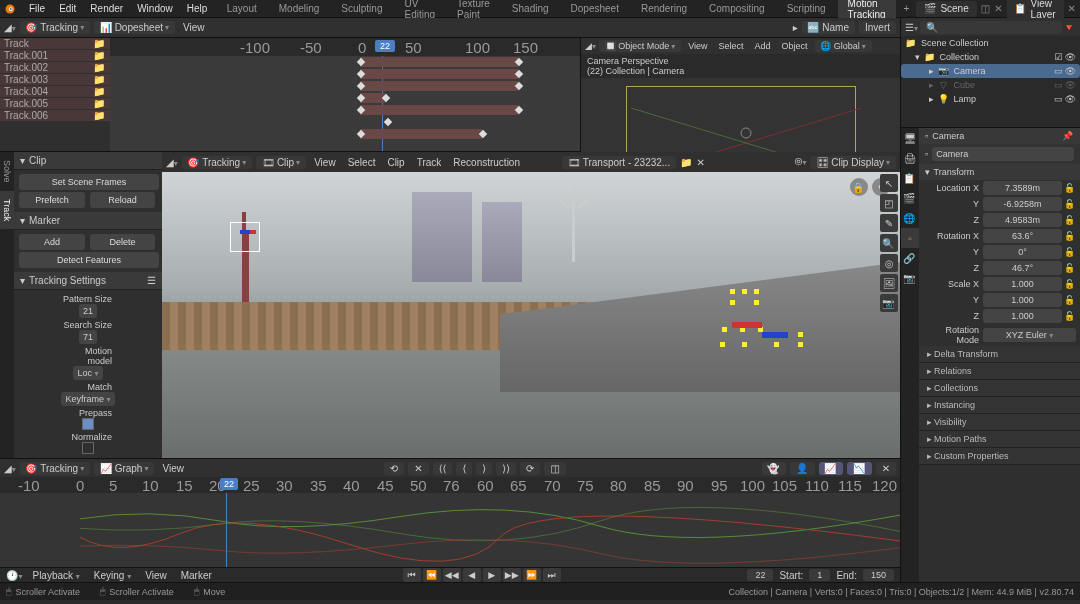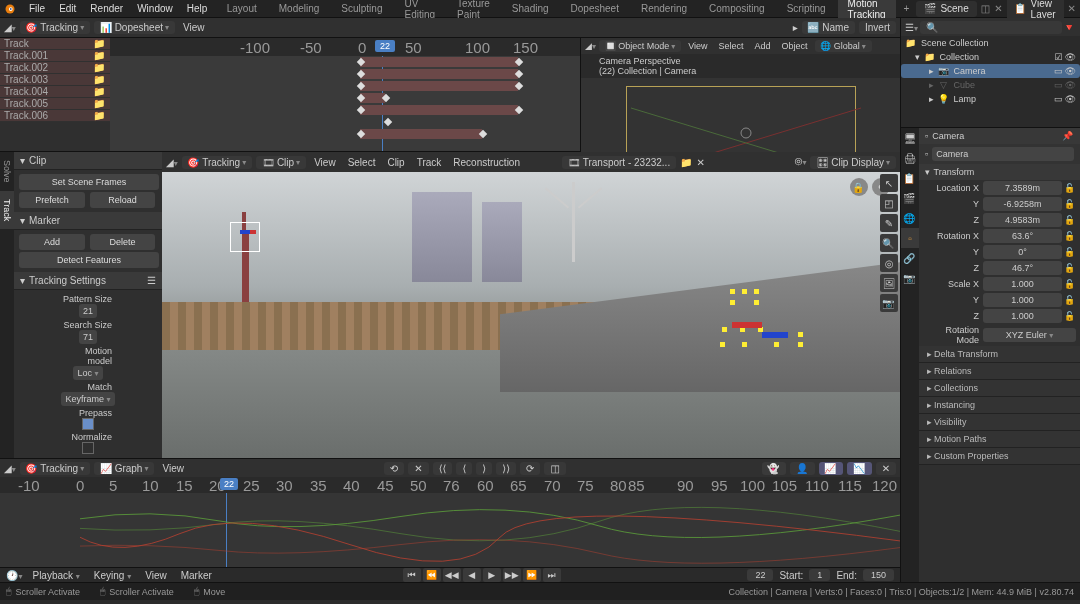--- a/index.html
+++ b/index.html
@@ -36,21 +36,21 @@
 #ruler .playhead { position:absolute; top:2px; background:#4a7fc4; color:#fff; padding:1px 5px; border-radius:2px; font-size:9px; }
 #keyframes { flex:1; position:relative; background:#3a3a3a; overflow:hidden; }
 .key-row { position:absolute; left:0; right:0; height:12px; }
 .key-bar { position:absolute; height:10px; background:#6b4848; top:1px; }
 .key-dia { position:absolute; width:6px; height:6px; background:#ddd; transform:rotate(45deg); top:3px; }
 
 
 #d3-view { position:absolute; right:0; top:20px; width:320px; height:148px; background:#2a2a2a; border-left:1px solid #111; }
 #d3-header { height:16px; background:#303030; display:flex; align-items:center; padding:0 4px; gap:3px; font-size:9px; }
 #d3-canvas { flex:1; position:relative; background:#333; }
-#d3-label { padding:2px 18px; font-size:9px; color:#ccc; }
+#d3-label { padding:2px 6px; font-size:9px; color:#ccc; }
 .cam-frame { position:absolute; border:1px solid #b8a256; }
 
 
 #clip-area { flex:1; display:flex; border-bottom:1px solid #111; }
 #clip-sidebar { width:148px; background:#2f2f2f; display:flex; flex-direction:column; }
 .vtab { width:14px; background:#232323; display:flex; flex-direction:column; align-items:center; }
 .vtab-item { writing-mode:vertical-rl; padding:8px 2px; color:#999; cursor:pointer; font-size:9px; }
 .vtab-item.active { background:#3a3a3a; color:#eee; }
 .panel-hdr { background:#3a3a3a; padding:3px 6px; display:flex; align-items:center; gap:4px; border-bottom:1px solid #222; }
 .panel-body { padding:3px 4px; }
@@ -424,21 +424,21 @@
     <span class="ruler-tick" style="left:310px">35</span>
     <span class="ruler-tick" style="left:343px">40</span>
     <span class="ruler-tick" style="left:377px">45</span>
     <span class="ruler-tick" style="left:410px">50</span>
     <span class="ruler-tick" style="left:443px">76</span>
     <span class="ruler-tick" style="left:477px">60</span>
     <span class="ruler-tick" style="left:510px">65</span>
     <span class="ruler-tick" style="left:544px">70</span>
     <span class="ruler-tick" style="left:577px">75</span>
     <span class="ruler-tick" style="left:610px">80</span>
-    <span class="ruler-tick" style="left:628px">85</span>
+    <span class="ruler-tick" style="left:644px">85</span>
     <span class="ruler-tick" style="left:677px">90</span>
     <span class="ruler-tick" style="left:711px">95</span>
     <span class="ruler-tick" style="left:740px">100</span>
     <span class="ruler-tick" style="left:772px">105</span>
     <span class="ruler-tick" style="left:805px">110</span>
     <span class="ruler-tick" style="left:838px">115</span>
     <span class="ruler-tick" style="left:872px">120</span>
     <div class="playhead" style="left:220px">22</div>
   </div>
   <div id="graph-canvas">

